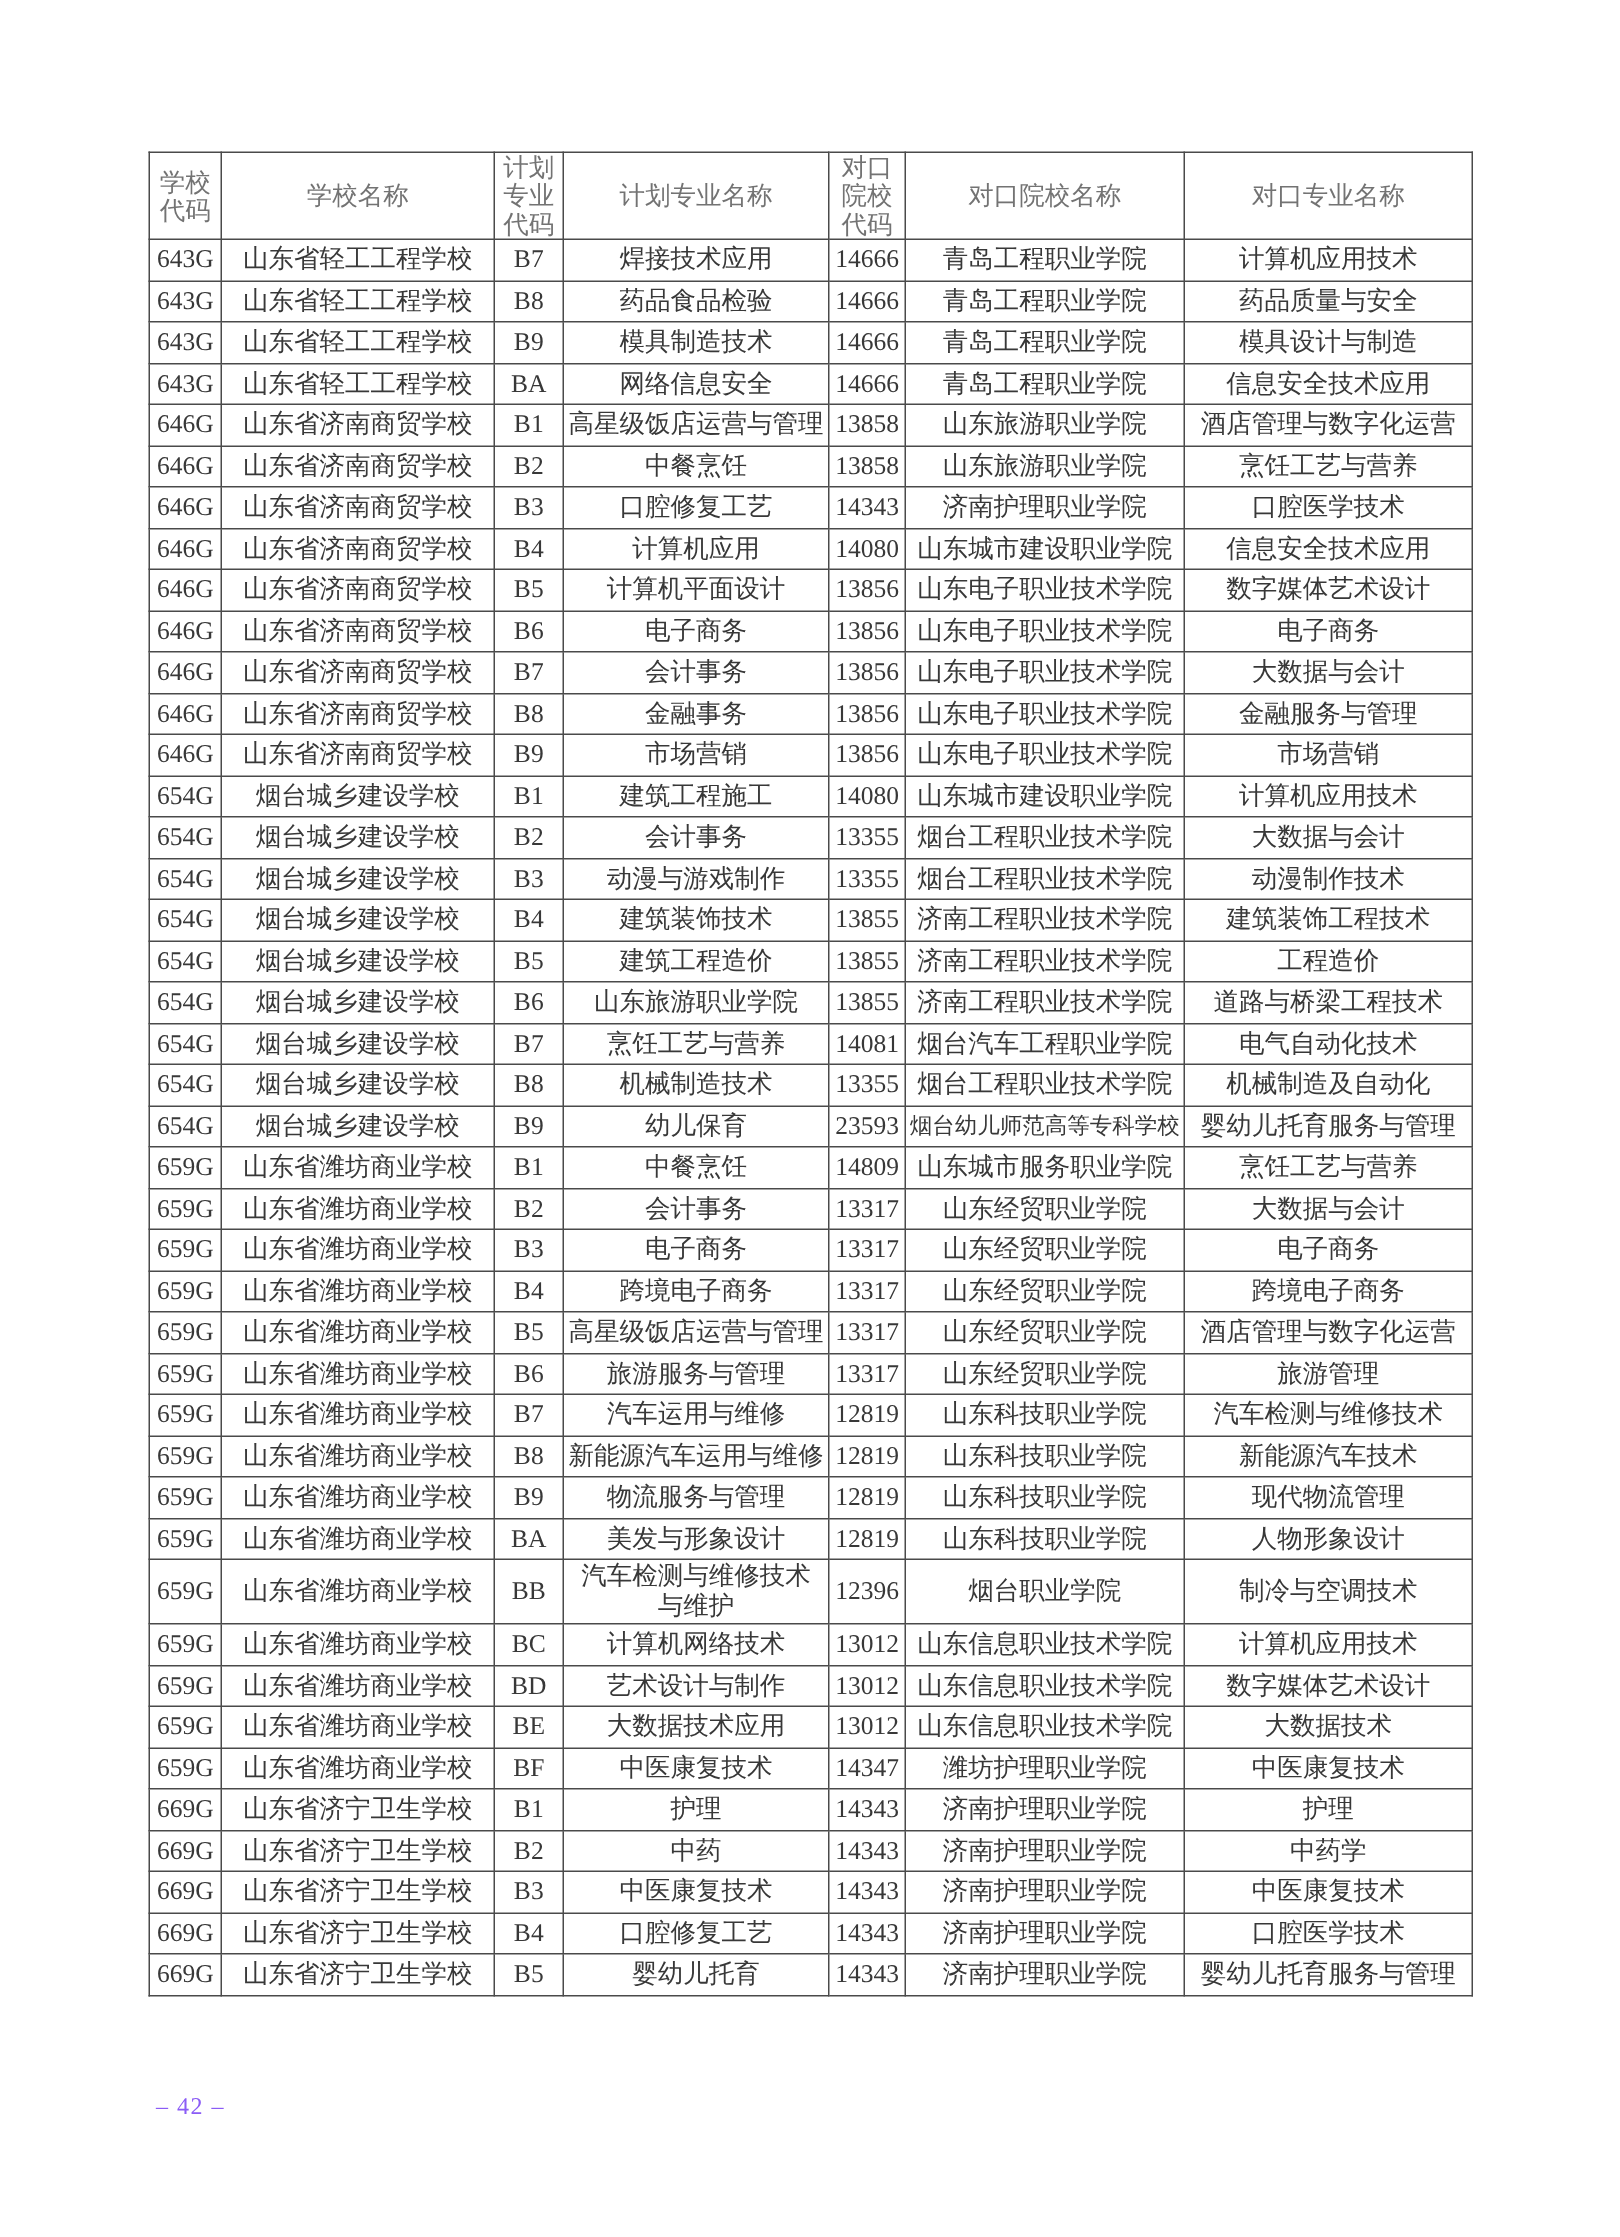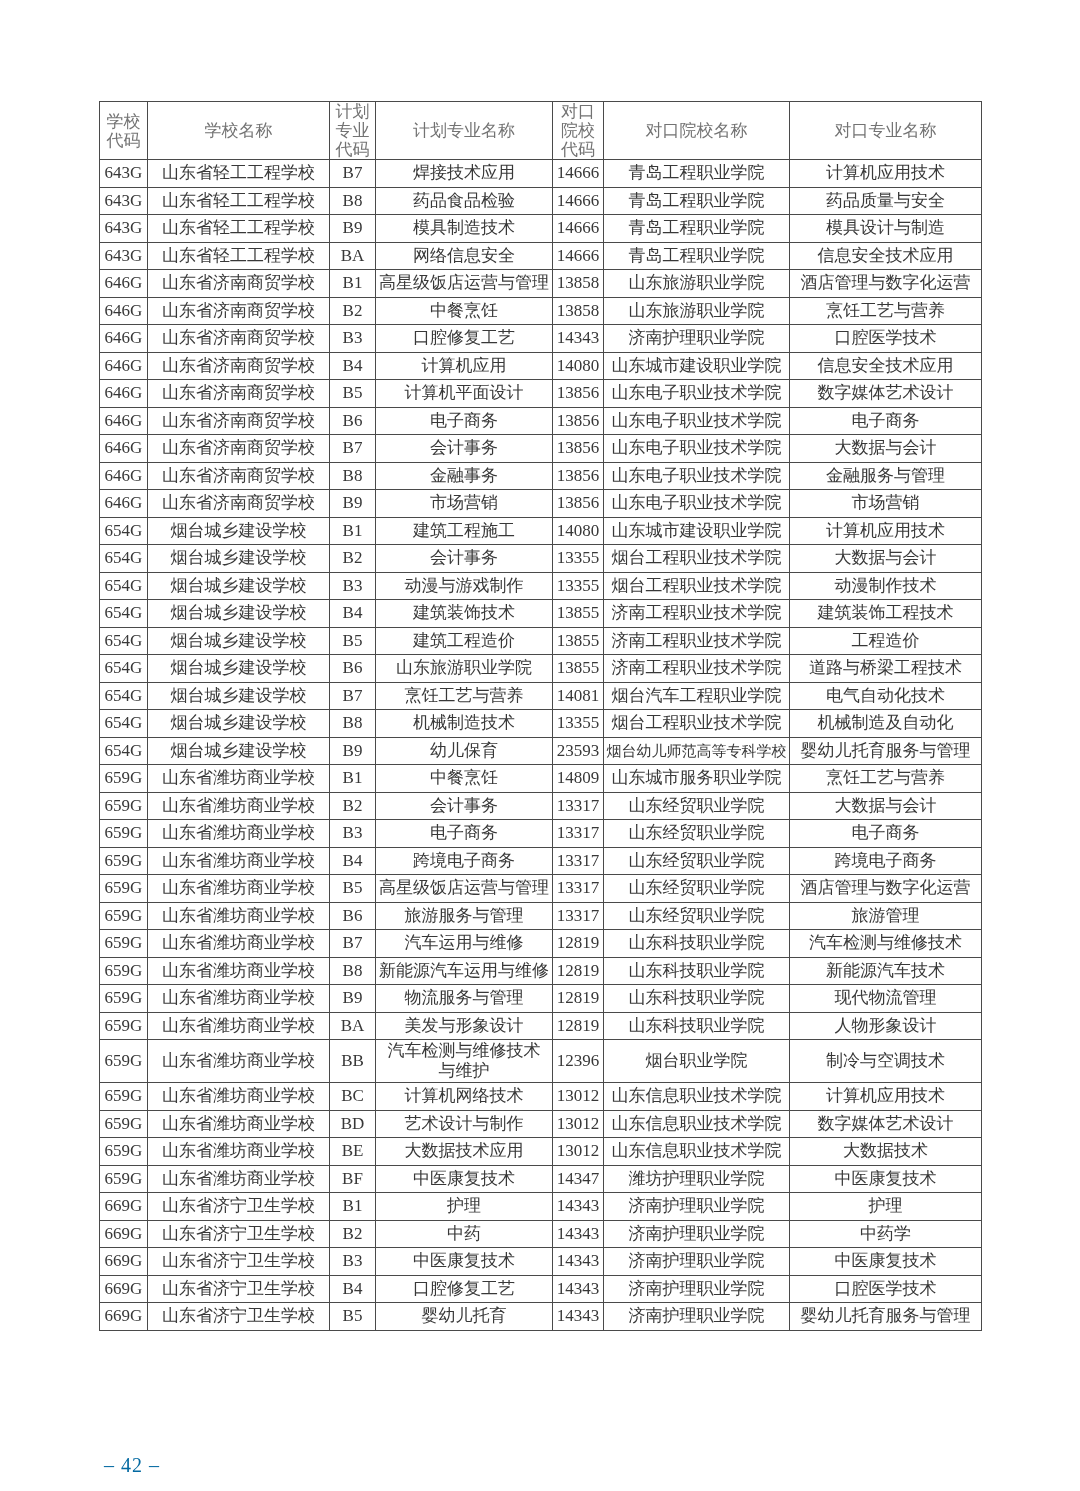--- a/index.html
+++ b/index.html
@@ -38,23 +38,23 @@
   }
   .plan-table td {
     height: 27.5px;
     font-size: 17px;
     line-height: 20px;
     padding: 1px 0;
   }
   .page-footer {
     position: absolute;
     left: 104px;
-    top: 1454px;
-    font-size: 20px;
-    color: #0369a1;
+    top: 1396px;
+    font-size: 16px;
+    color: #8b5cf6;
     letter-spacing: 1px;
   }
 </style>
 </head>
 <body>
 
 <div class="page">
   <table class="plan-table">
     <colgroup>
         <col style="width: 48px;">

